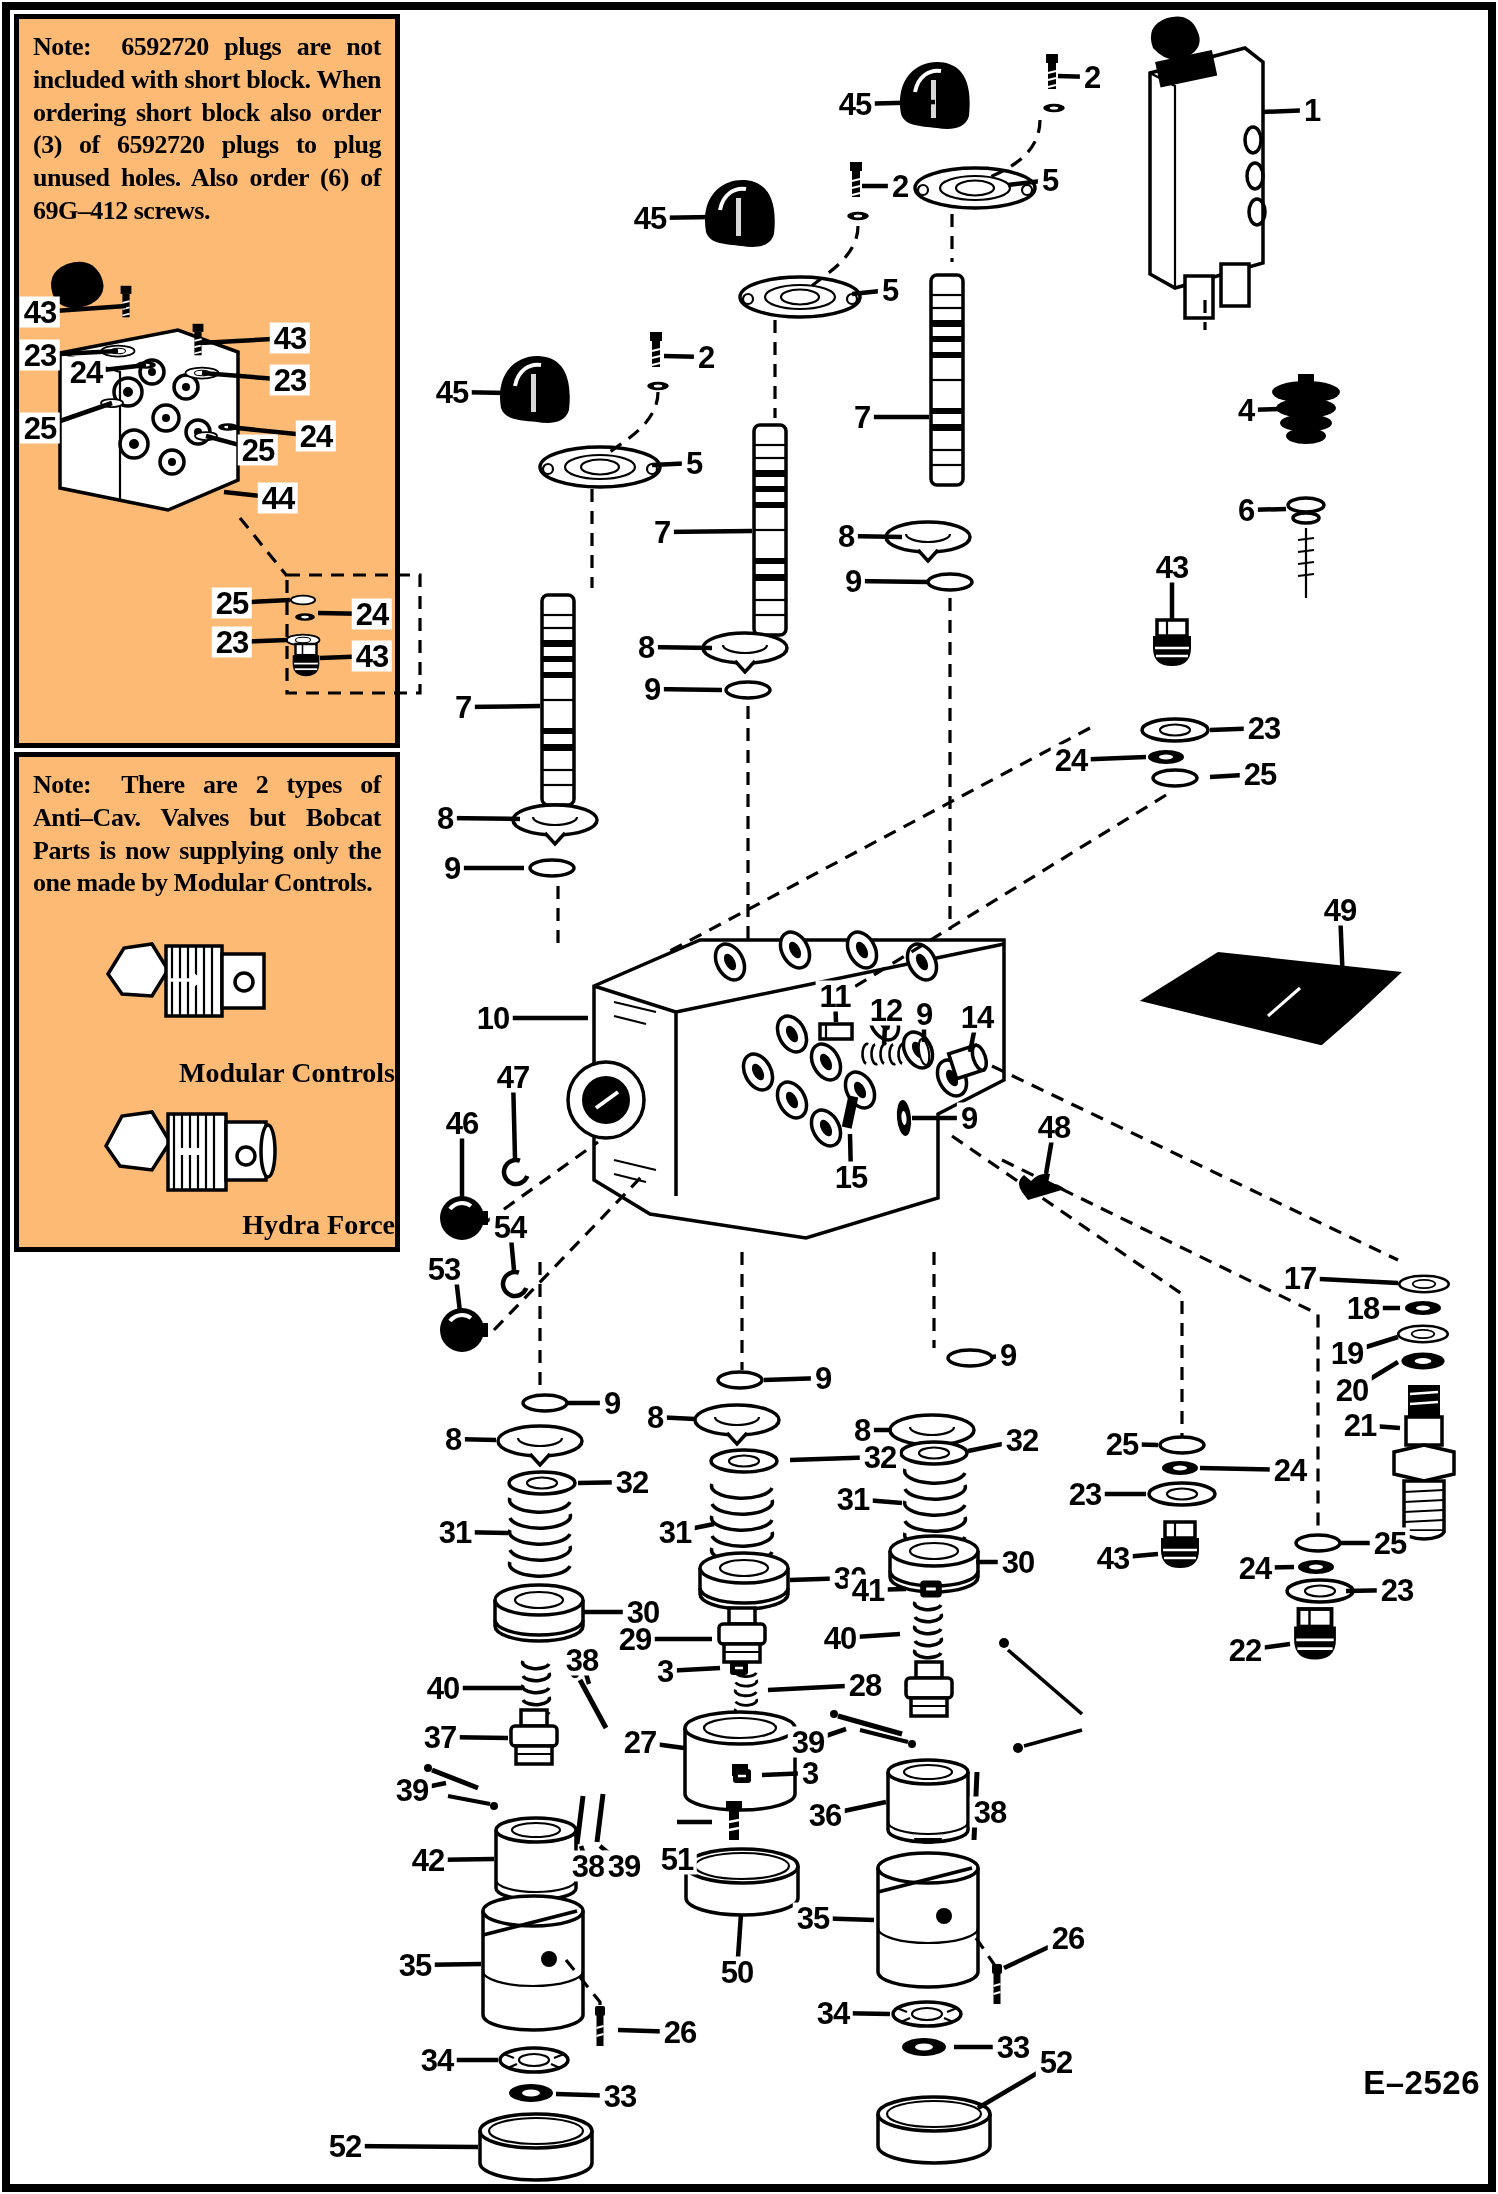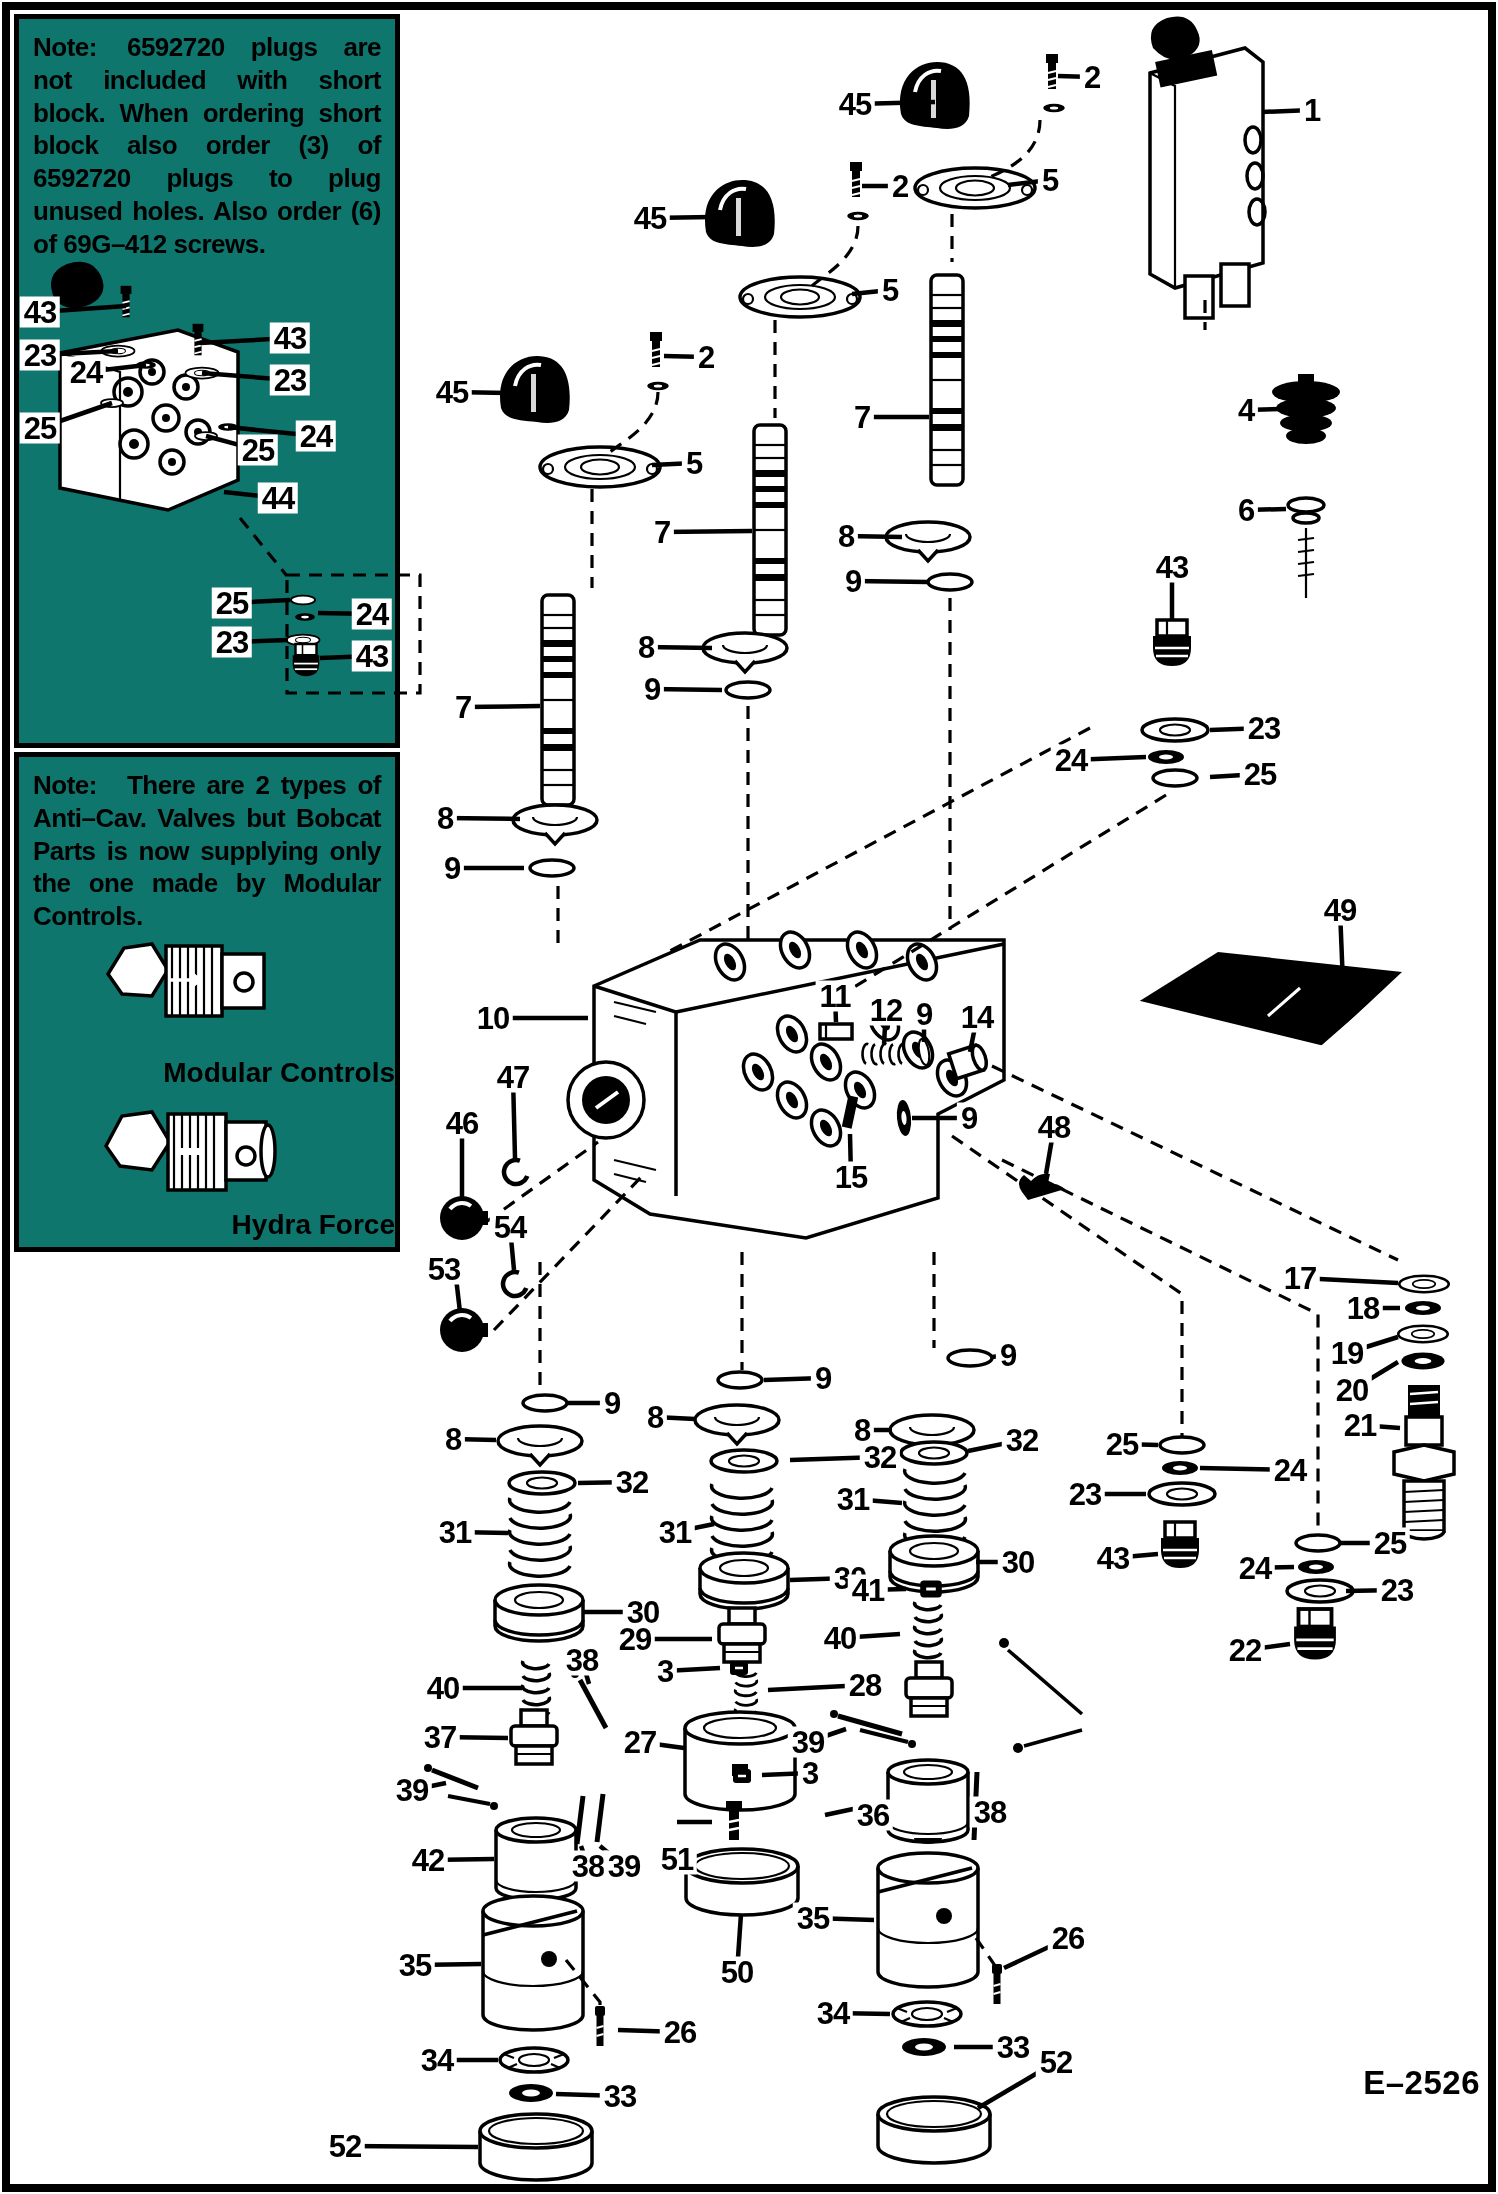--- a/index.html
+++ b/index.html
@@ -1,19 +1,19 @@
 <!DOCTYPE html>
 <html><head>
 <meta charset="utf-8">
 <style>
   html,body{margin:0;padding:0;background:#888;}
   .page{position:relative;width:1498px;height:2194px;background:#fff;
         font-family:"Liberation Sans",sans-serif;overflow:hidden;margin:0 auto;}
   .frame{position:absolute;left:2px;top:2px;right:2px;bottom:2px;border:8px solid #000;pointer-events:none;z-index:4;}
-  .notebox{position:absolute;background:#0f766e;border:5px solid #000;z-index:1;box-sizing:border-box;}
+  .notebox{position:absolute;background:#fdba74;border:5px solid #000;z-index:1;box-sizing:border-box;font-family:Liberation Serif, serif;}
   #note-a{left:14px;top:14px;width:386px;height:734px;}
   #note-b{left:14px;top:752px;width:386px;height:500px;}
   .notetext{padding:12px 14px 0 14px;font-size:26px;font-weight:700;line-height:1.26;
             text-align:justify;letter-spacing:-0.5px;}
   .notetext .nlabel{margin-right:30px;}
   .caption{position:absolute;left:0;right:0;text-align:right;font-size:28px;font-weight:700;}
   #cap-mc{top:300px;}
   #cap-hf{top:452px;}
   #art{position:absolute;left:0;top:0;z-index:2;}
   #callout-layer{position:absolute;left:0;top:0;width:100%;height:100%;z-index:3;pointer-events:none;}
@@ -884,21 +884,21 @@
       <div class="callout" style="left: 737px; top: 1972px;">50</div>
       <div class="callout" style="left: 1008px; top: 1355px;">9</div>
       <div class="callout" style="left: 862px; top: 1430px;">8</div>
       <div class="callout" style="left: 1022px; top: 1440px;">32</div>
       <div class="callout" style="left: 853px; top: 1499px;">31</div>
       <div class="callout" style="left: 1018px; top: 1562px;">30</div>
       <div class="callout" style="left: 868px; top: 1590px;">41</div>
       <div class="callout" style="left: 840px; top: 1638px;">40</div>
       <div class="callout" style="left: 808px; top: 1742px;">39</div>
       <div class="callout" style="left: 990px; top: 1812px;">38</div>
-      <div class="callout" style="left: 825px; top: 1815px; margin-left: 48px;">36</div>
+      <div class="callout" style="left: 825px; top: 1815px;">36</div>
       <div class="callout" style="left: 813px; top: 1918px;">35</div>
       <div class="callout" style="left: 1068px; top: 1938px;">26</div>
       <div class="callout" style="left: 833px; top: 2013px;">34</div>
       <div class="callout" style="left: 1013px; top: 2047px;">33</div>
       <div class="callout" style="left: 1056px; top: 2062px;">52</div>
     </div>
 
   <div id="figcode">E–2526</div>
 </div>
 

